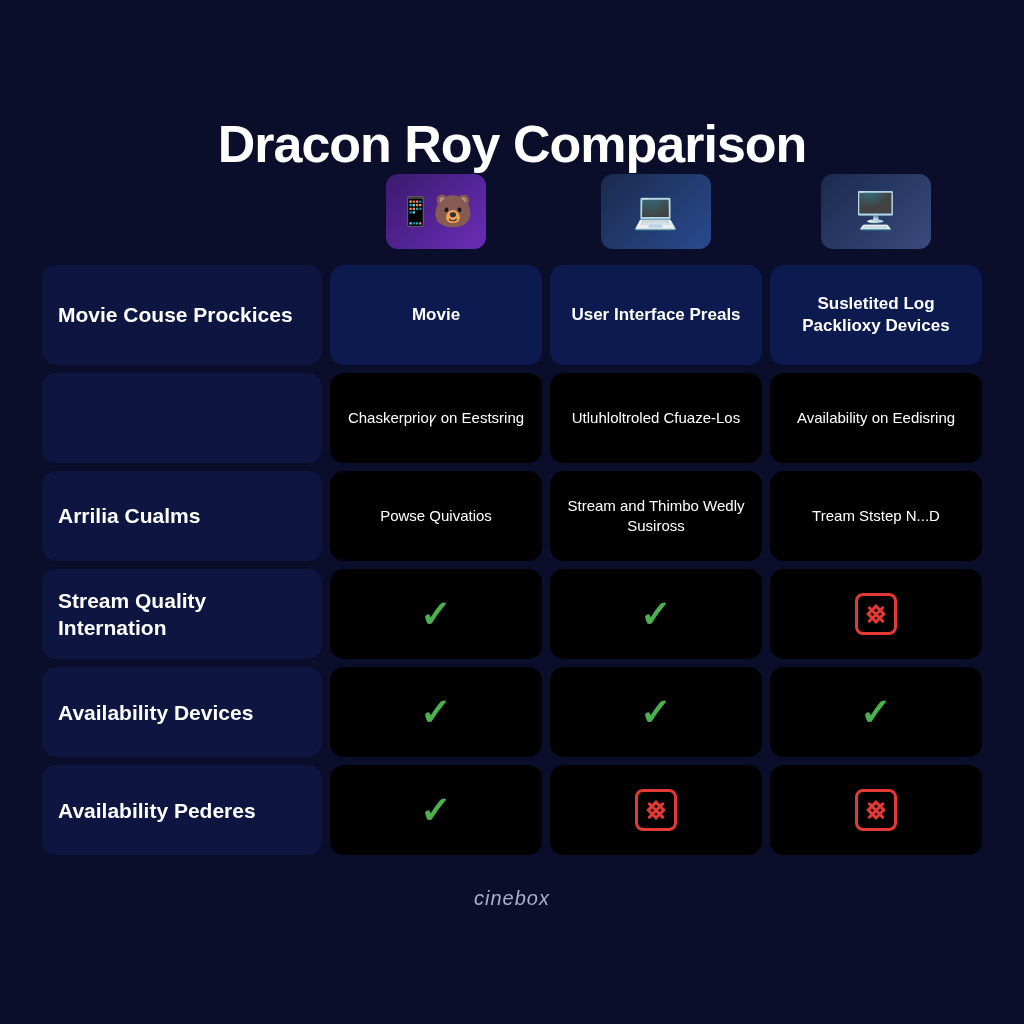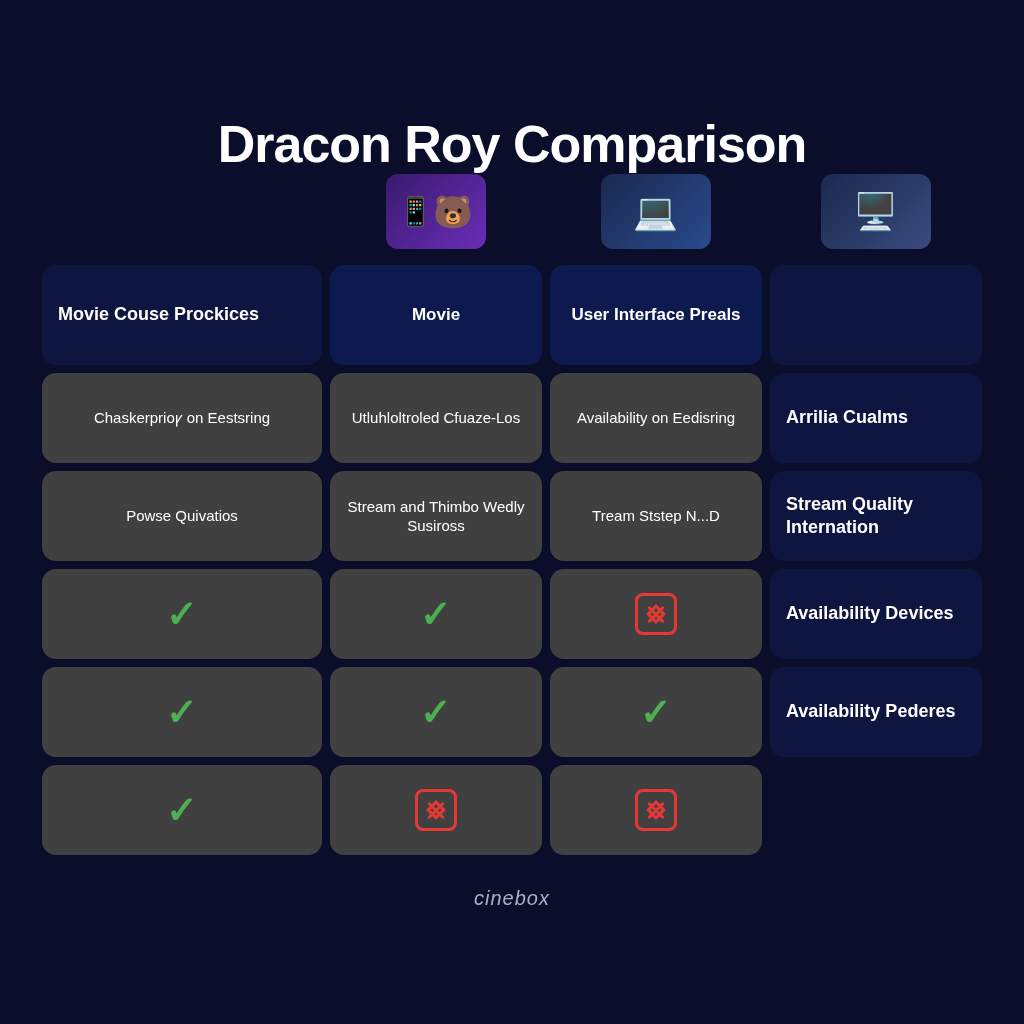--- a/index.html
+++ b/index.html
@@ -46,42 +46,42 @@
       
     }
 
     .comparison-table {
       display: grid;
       grid-template-columns: 280px 1fr 1fr 1fr;
       gap: 8px;
     }
 
     .cell {
-      background: #404040;
+      background: #000000;
       border-radius: 14px;
       padding: 18px 16px;
       display: flex;
       align-items: center;
       justify-content: center;
       min-height: 90px;
     }
 
     .cell.header-row {
       background: #0d1a50;
       min-height: 100px;
     }
 
     .cell.label-cell {
       justify-content: flex-start;
       background: #0d1540;
     }
 
     .cell-text {
       color: #ffffff;
-      font-size: 18px;
+      font-size: 21px;
       font-weight: 700;
       line-height: 1.3;
     }
 
     .cell-text.header-text {
       text-align: center;
       font-size: 17px;
     }
 
     .cell-text.normal-text {
@@ -200,20 +200,23 @@
 
     <div class="cell header-row label-cell">
       <span class="cell-text">Movie Couse Prockices</span>
     </div>
     <div class="cell header-row">
       <span class="cell-text header-text">Movie</span>
     </div>
     <div class="cell header-row">
       <span class="cell-text header-text">User Interface Preals</span>
     </div>
+    <div class="cell header-row">
+      <span class="cell-text header-text">Susletited Log Packlioxy Devices</span>
+    </div>
 
     <div class="cell label-cell">
       <span class="cell-text"></span>
     </div>
     <div class="cell">
       <span class="cell-text normal-text">Chaskerprioꝩ on Eestsring</span>
     </div>
     <div class="cell">
       <span class="cell-text normal-text">Utluhloltroled Cfuaze-Los</span>
     </div>

